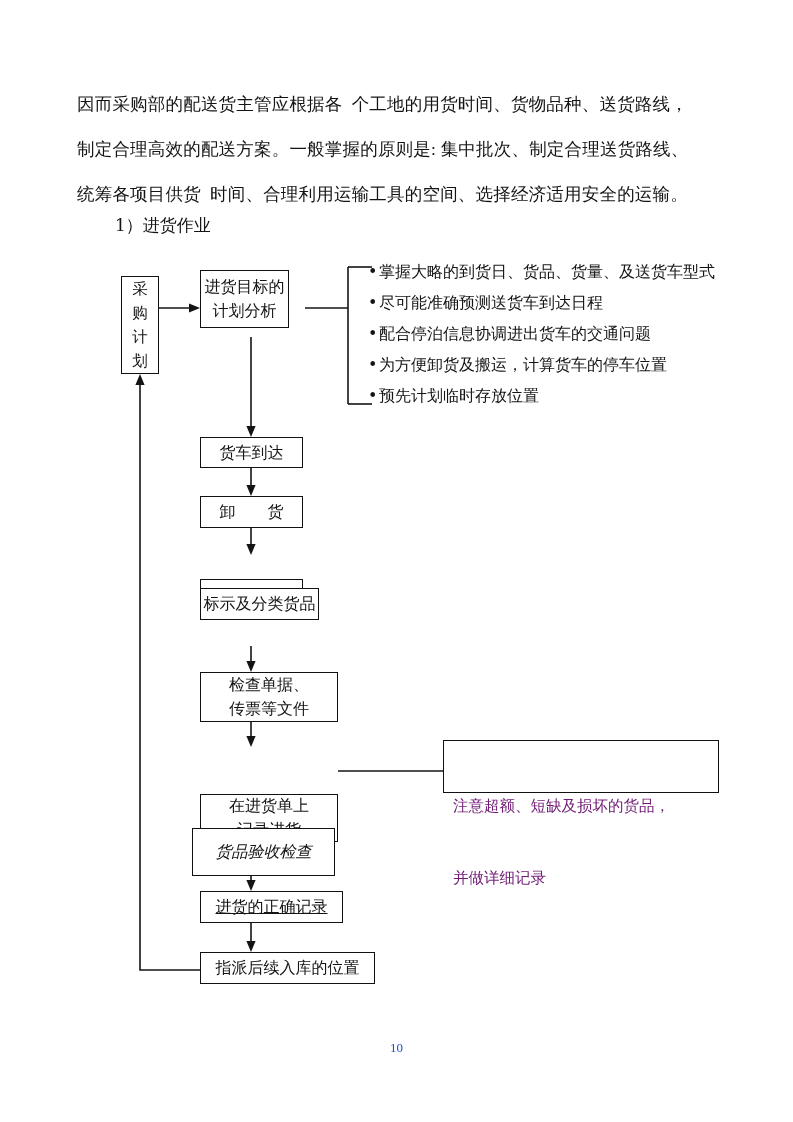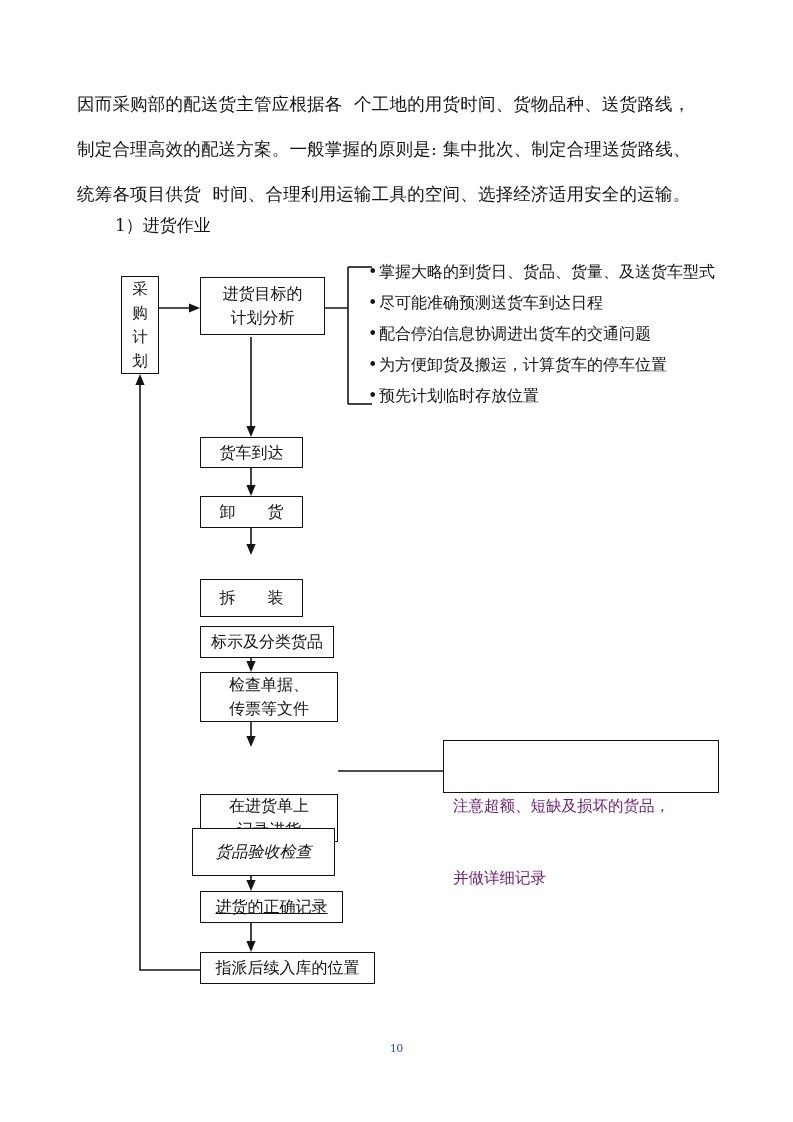--- a/index.html
+++ b/index.html
@@ -28,20 +28,21 @@
     left: 77px;
     top: 82px;
     width: 644px;
   }
   .para-line {
     font-size: 17.5px;
     line-height: 45px;
     letter-spacing: 0.2px;
     white-space: pre;
     color: #141414;
+    font-family: Liberation Serif, serif;
   }
 
   .section-heading {
     position: absolute;
     left: 115px;
     top: 210px;
     font-size: 17px;
     line-height: 30px;
     white-space: pre;
     color: #141414;
@@ -206,38 +207,38 @@
     <polygon class="arrowhead" points="140,374 135.4,385 144.6,385"></polygon>
   </svg>
 
   <div class="node node-vertical" style="left:121px; top:276px; width:38px; height:98px;">
     <span class="node-line">采</span>
     <span class="node-line">购</span>
     <span class="node-line">计</span>
     <span class="node-line">划</span>
   </div>
 
-  <div class="node" style="left:200px; top:277px; width:125px; height:58px;">
+  <div class="node" style="left:200px; top:270px; width:89px; height:58px;">
     <span class="node-line">进货目标的</span>
     <span class="node-line">计划分析</span>
   </div>
 
   <div class="node" style="left:200px; top:437px; width:103px; height:31px;">
     <span class="node-line">货车到达</span>
   </div>
 
   <div class="node" style="left:200px; top:496px; width:103px; height:32px;">
     <span class="node-line">卸　　货</span>
   </div>
 
   <div class="node" style="left:200px; top:579px; width:103px; height:38px;">
     <span class="node-line">拆　　装</span>
   </div>
 
-  <div class="node" style="left:200px; top:626px; width:134px; height:32px;">
+  <div class="node" style="left:200px; top:588px; width:119px; height:32px;">
     <span class="node-line">标示及分类货品</span>
   </div>
 
   <div class="node" style="left:200px; top:672px; width:138px; height:50px;">
     <span class="node-line">检查单据、</span>
     <span class="node-line">传票等文件</span>
   </div>
 
   <div class="node" style="left:200px; top:747px; width:138px; height:48px;margin-top:47px;">
     <span class="node-line">在进货单上</span>

